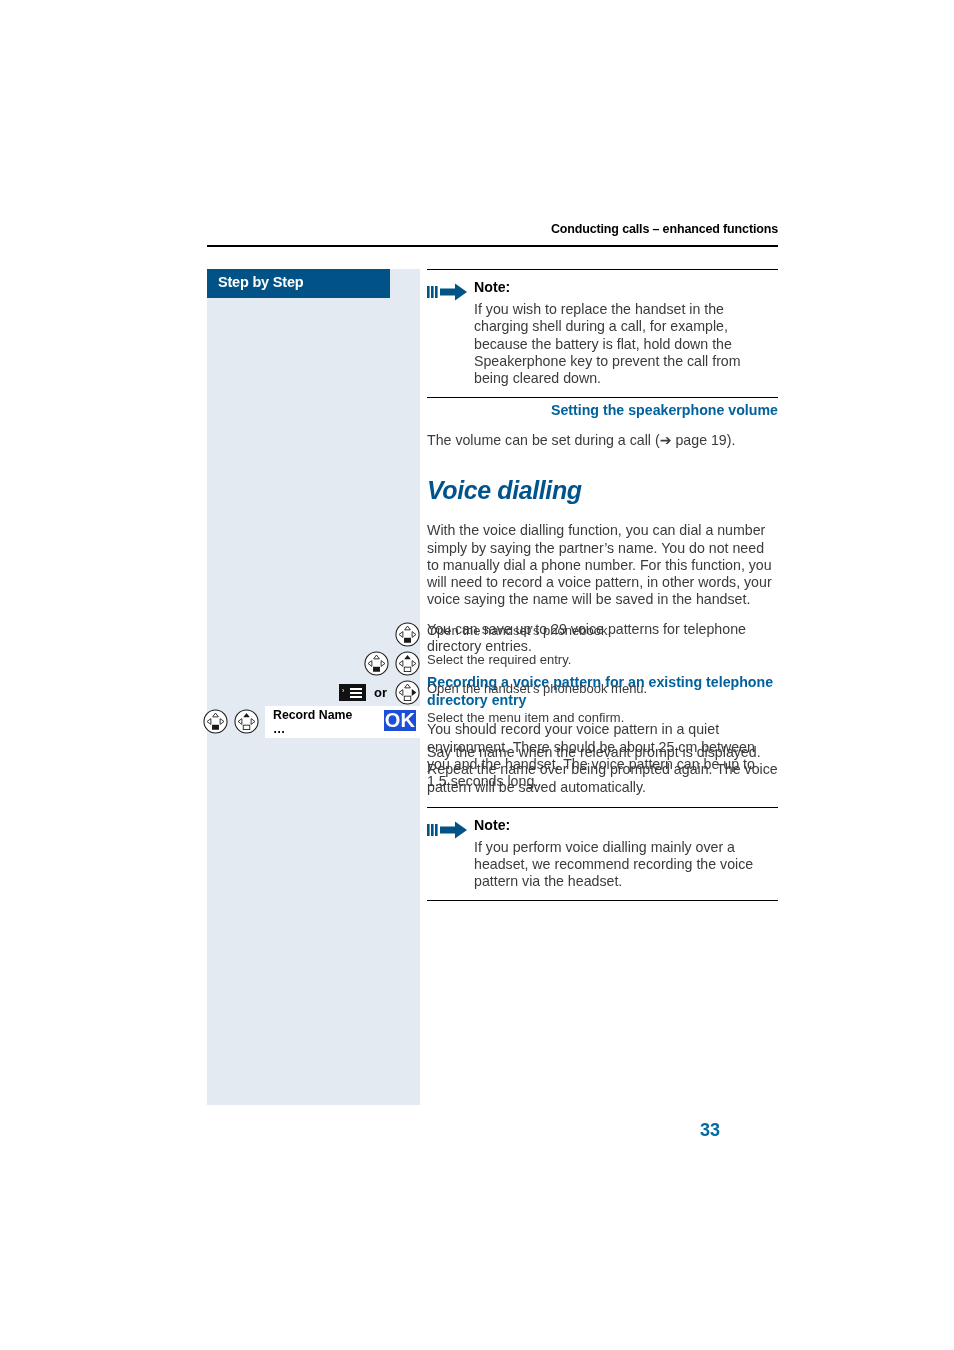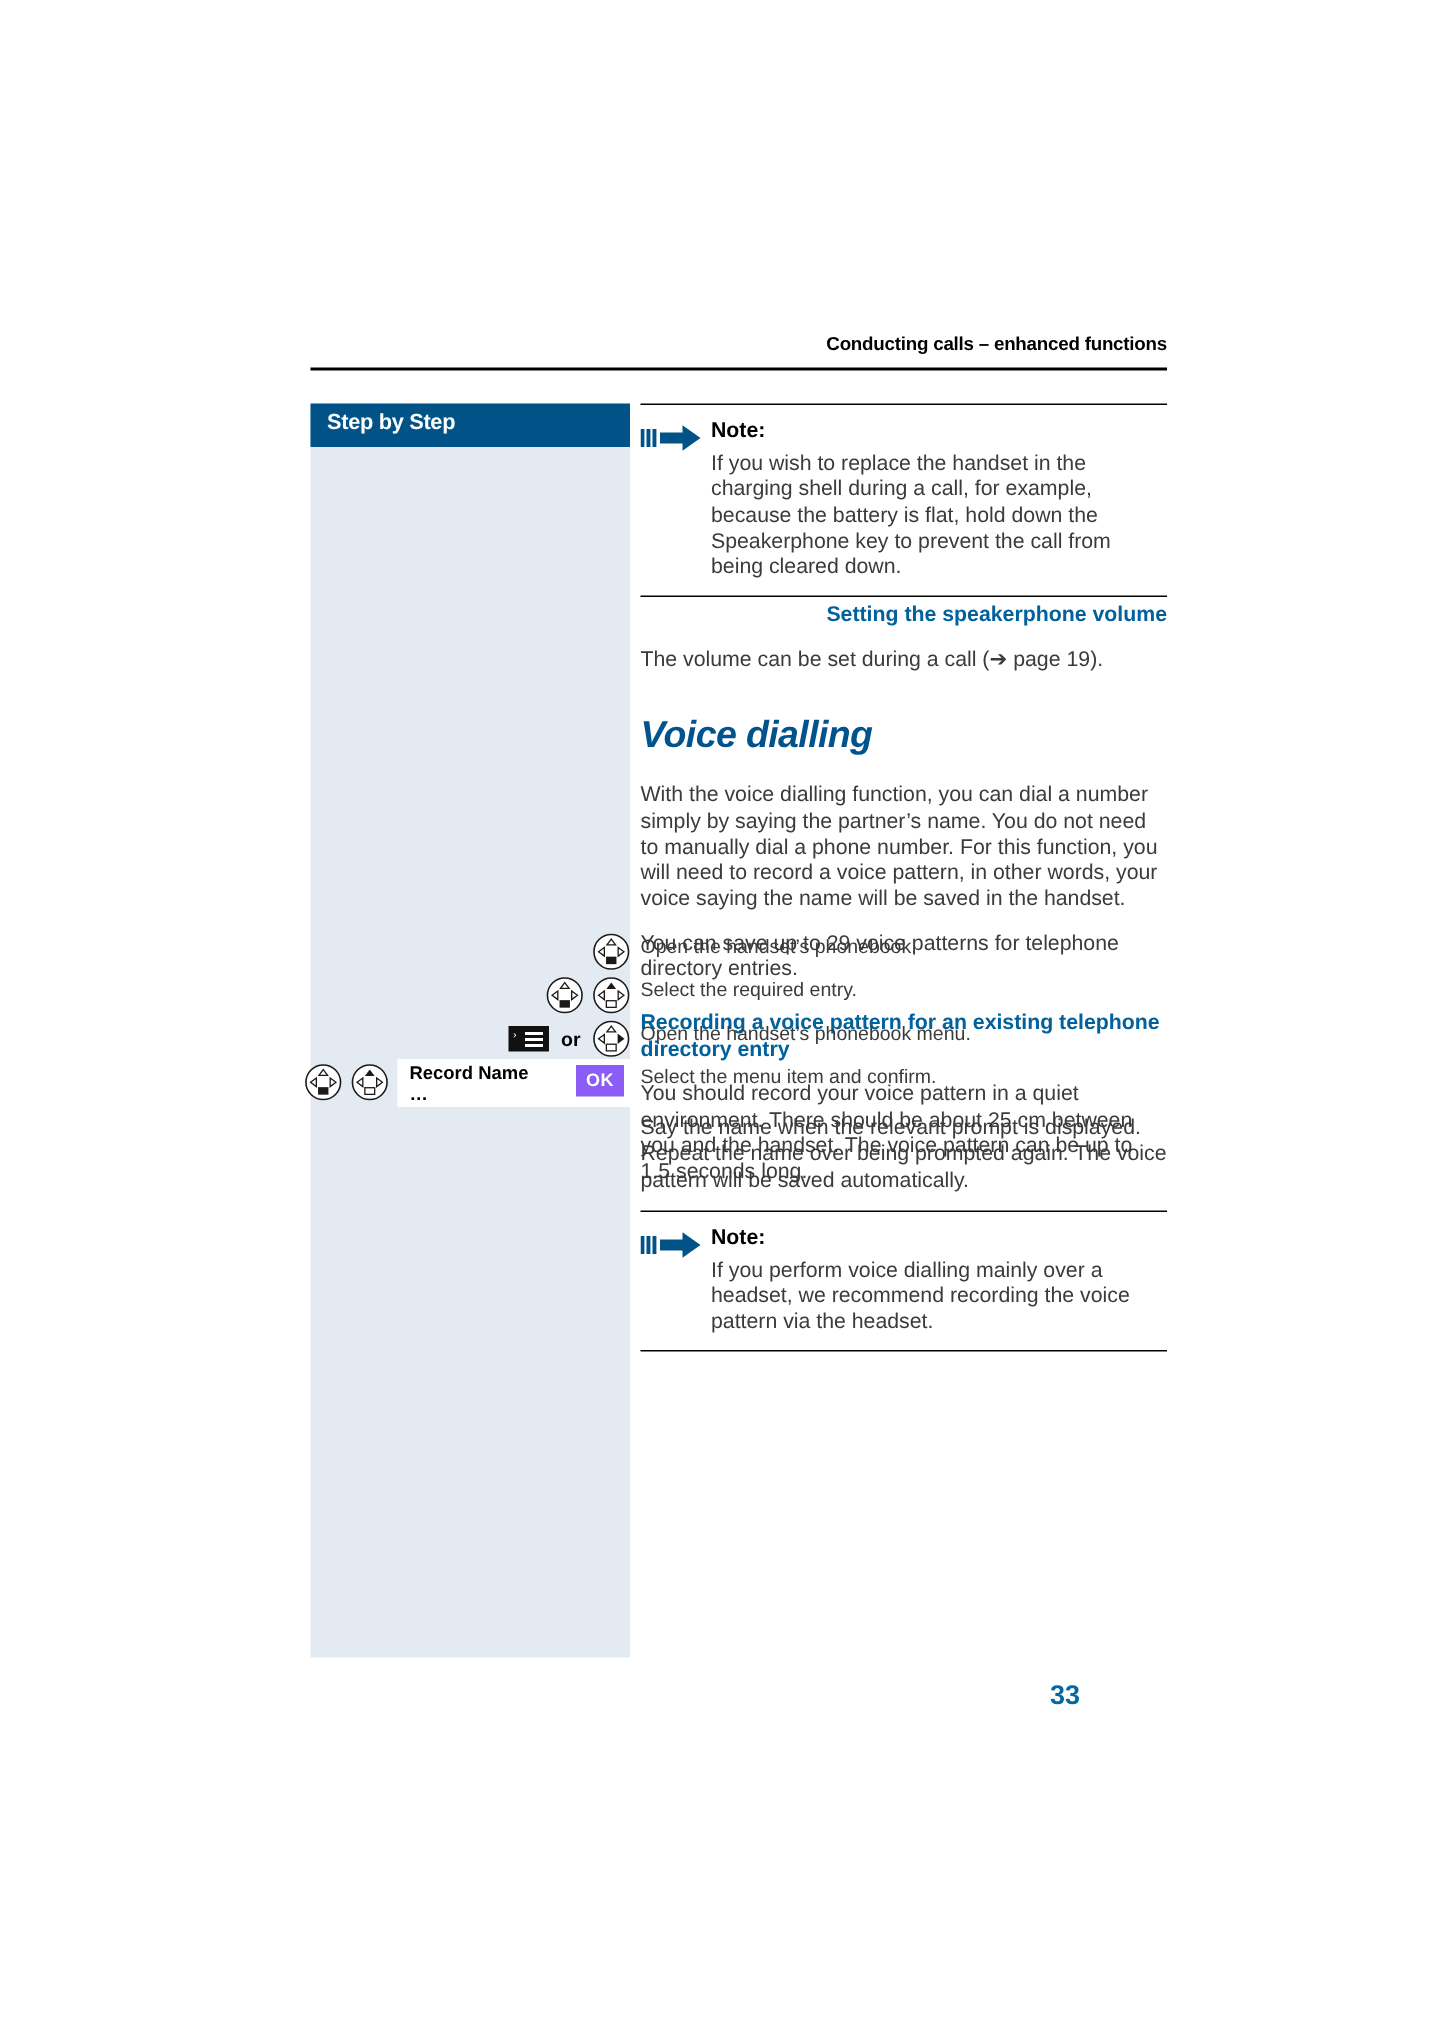--- a/index.html
+++ b/index.html
@@ -43,21 +43,21 @@
     left: 207px;
     top: 269px;
     width: 213px;
     height: 836px;
     background: #e4eaf1;
   }
   #sidebar-header {
     position: absolute;
     left: 0;
     top: 0;
-    width: 213px;
+    width: 183px;
     height: 29px;
     background: #005287;
   }
   #sidebar-header-label {
     position: absolute;
     left: 11px;
     top: 5px;
     font-size: 14.5px;
     font-weight: bold;
     color: #ffffff;
@@ -213,23 +213,23 @@
     font-weight: bold;
     color: #000000;
     letter-spacing: 0.5px;
   }
   .ok-key {
     position: absolute;
     right: 4px;
     top: 4px;
     width: 32px;
     height: 21px;
-    background: #8b5cf6;
+    background: #1d4ed8;
     color: #ffffff;
-    font-size: 12px;
+    font-size: 20px;
     font-weight: bold;
     text-align: center;
     line-height: 21px;
     letter-spacing: 0.3px;
   }
 
   
   #folio {
     position: absolute;
     left: 700px;

